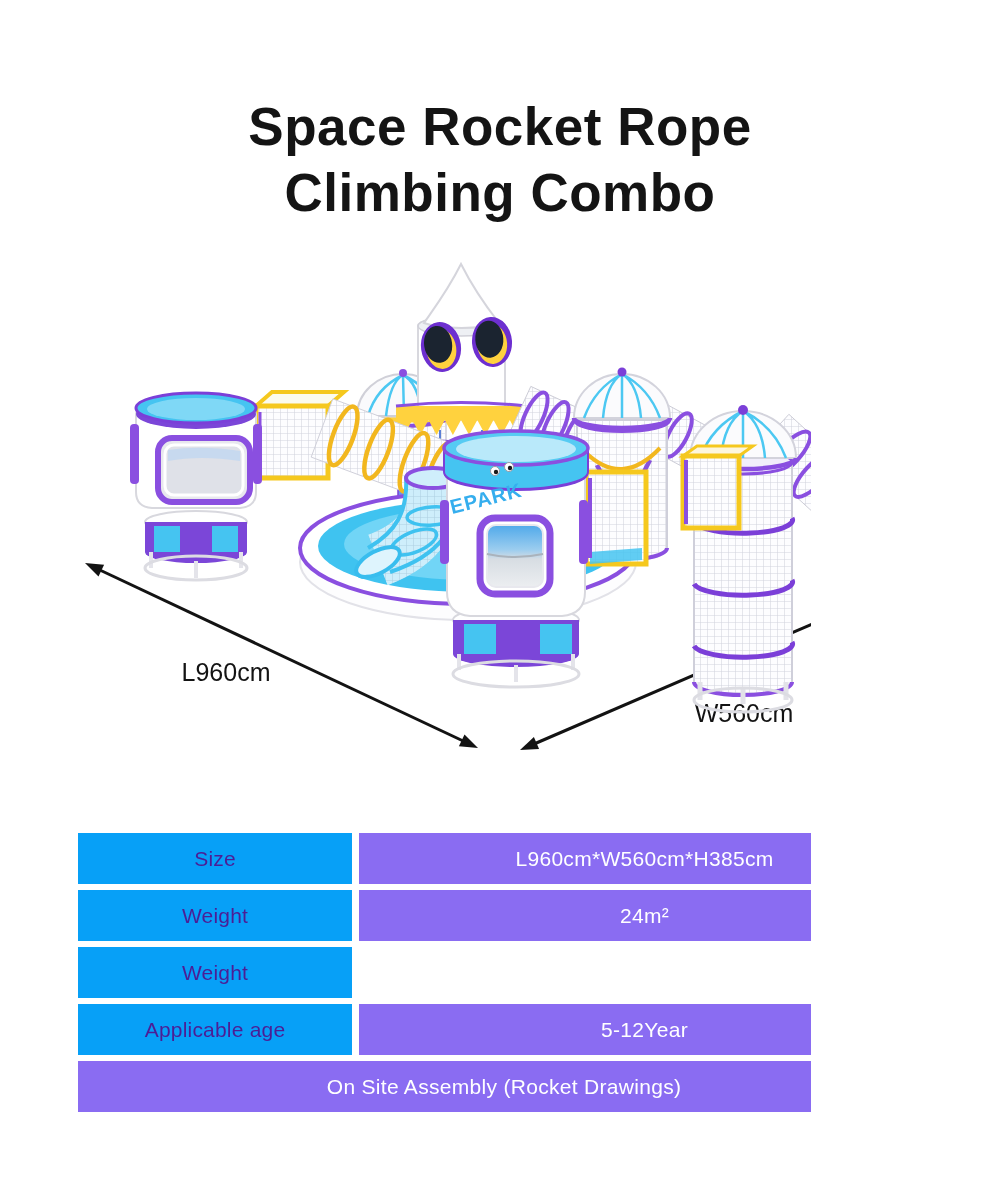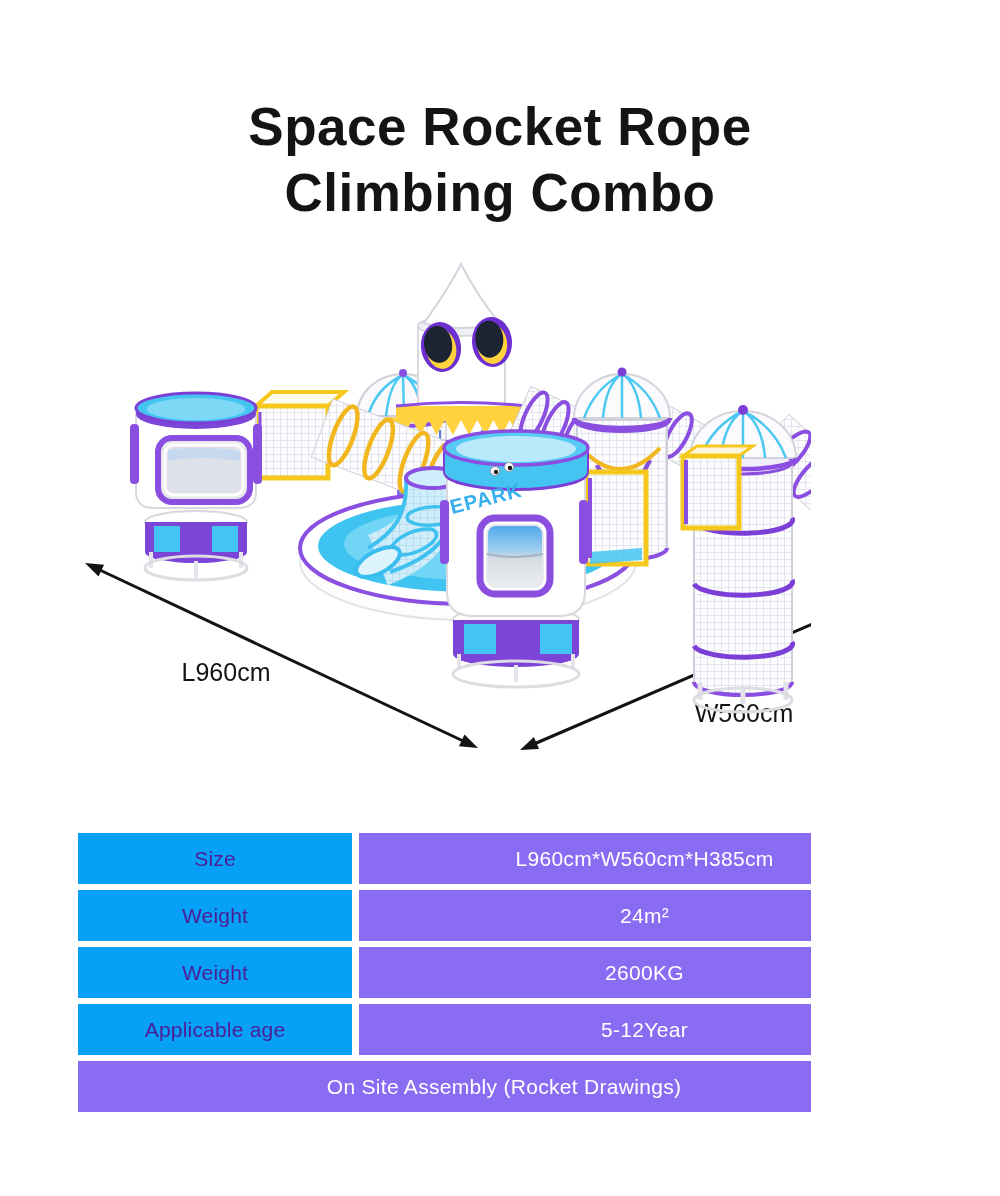--- a/index.html
+++ b/index.html
@@ -234,21 +234,20 @@
     <div class="spec-row">
       <div class="spec-label">Size</div>
       <div class="spec-value">L960cm*W560cm*H385cm</div>
     </div>
     <div class="spec-row">
       <div class="spec-label">Weight</div>
       <div class="spec-value">24m²</div>
     </div>
     <div class="spec-row">
       <div class="spec-label">Weight</div>
-      <div class="spec-value">2600KG</div>
     </div>
     <div class="spec-row">
       <div class="spec-label">Applicable age</div>
       <div class="spec-value">5-12Year</div>
     </div>
     <div class="spec-row">
       <div class="spec-value">On Site Assembly (Rocket Drawings)</div>
     </div>
   </section>
 

